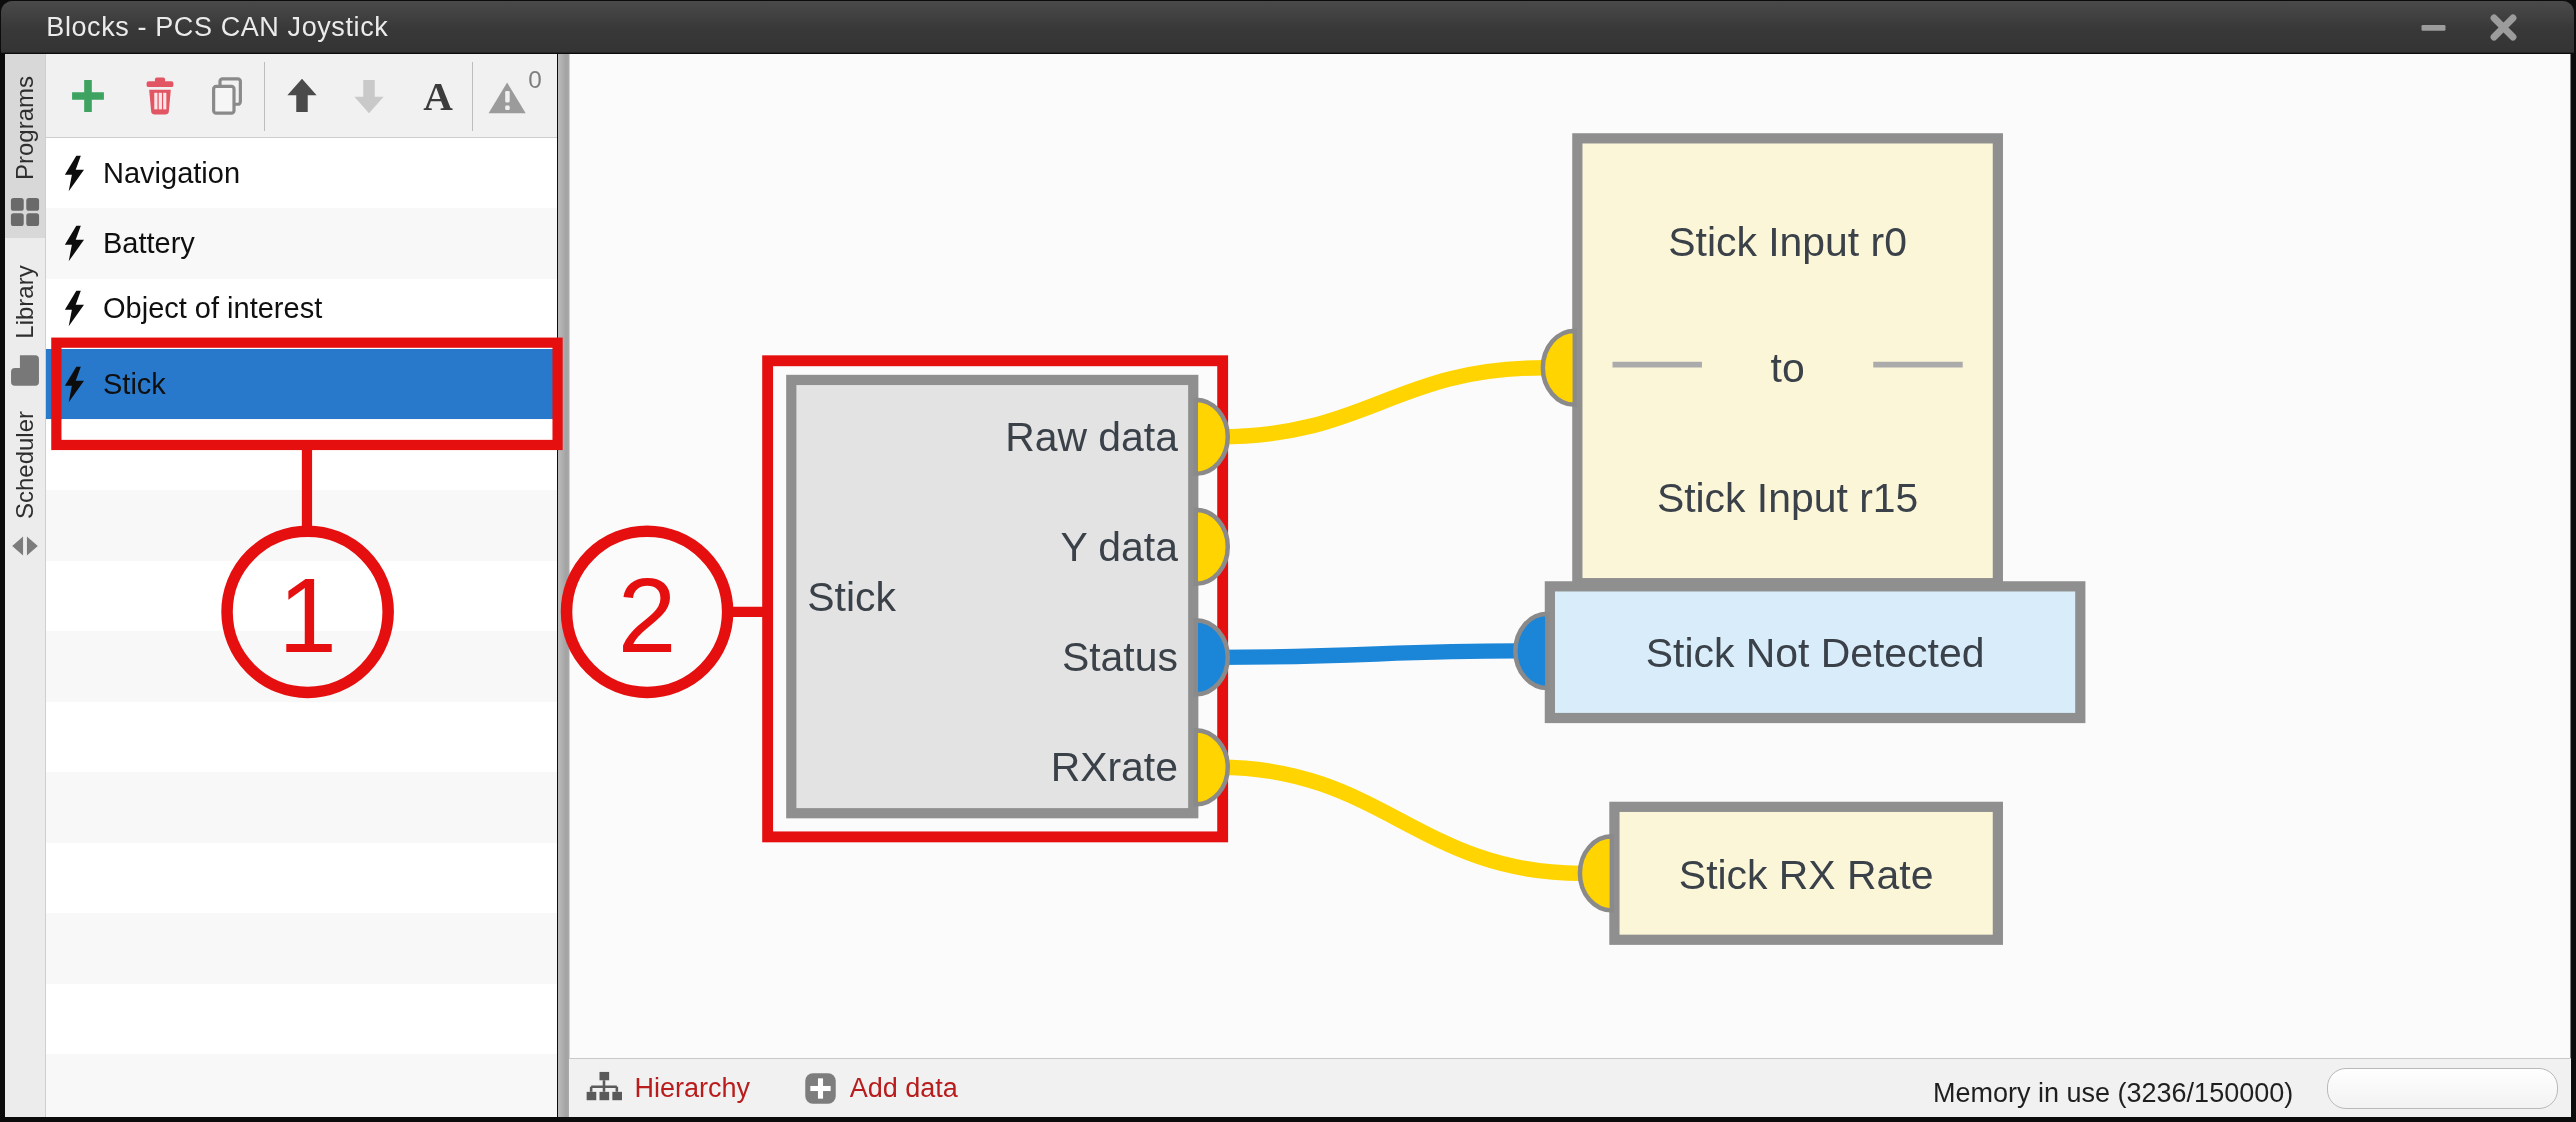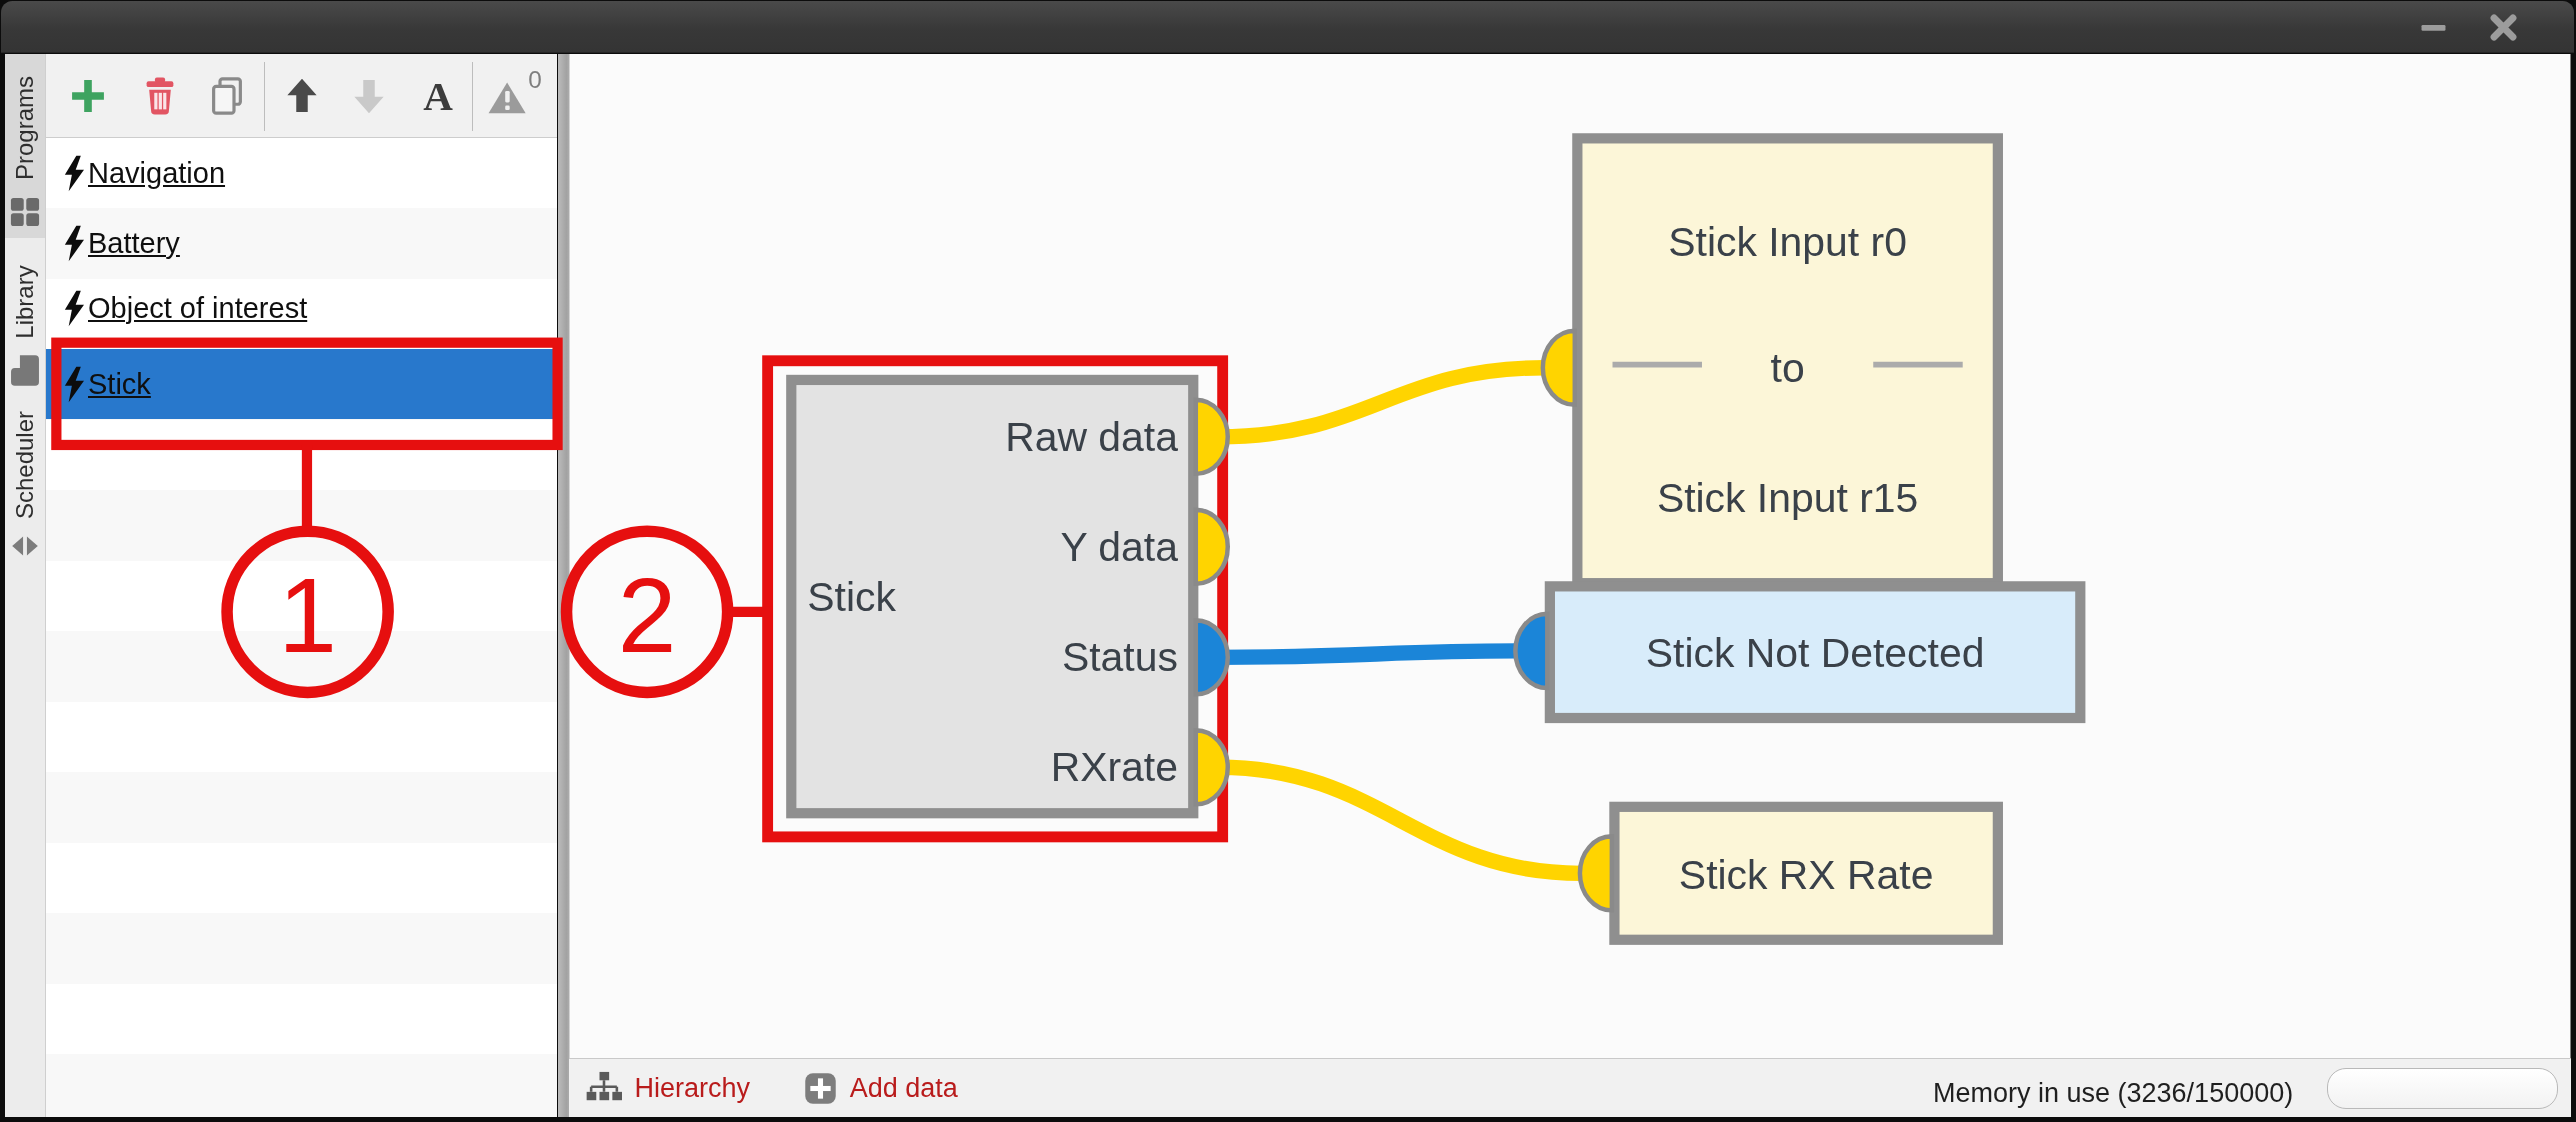--- a/index.html
+++ b/index.html
@@ -26,21 +26,21 @@
 
   
   .leftpanel{position:absolute;left:46px;top:54px;width:511px;height:1063px;background:#fff;}
   .toolbar{position:absolute;left:0;top:0;width:100%;height:84px;background:#f1f1f1;border-bottom:1.3px solid #cdcdcd;}
   .tbtn{position:absolute;top:12.8px;width:58px;height:59px;display:flex;align-items:center;justify-content:center;}
   .tsep{position:absolute;top:7.7px;width:1.3px;height:69px;background:#bdbdbd;}
   .list{position:absolute;left:0;top:84px;right:0;bottom:0;
     background:repeating-linear-gradient(180deg,#ffffff 0 70px,#f8f8f8 70px 141px);}
   .row{position:absolute;left:0;width:100%;height:70px;display:flex;align-items:center;cursor:default;}
   .row .bolt{margin-left:14px;width:28px;display:flex;justify-content:center;}
-  .row .rlabel{margin-left:0;font-size:29px;color:#0f0f0f;text-decoration:underline;}
+  .row .rlabel{margin-left:15px;font-size:29px;color:#0f0f0f;}
   .row.selected{background:#2878CC;}
 
   
   .splitter{position:absolute;left:558px;top:54px;width:11.5px;height:1063px;
     background:linear-gradient(90deg,#bcbcbc,#a2a2a2 70%,#aeaeae);}
 
   
   .canvas-svg{position:absolute;left:569px;top:54px;}
   .blocktext{font-family:"Liberation Sans", sans-serif;fill:#3A4149;}
   .port{stroke:#8A8A8A;stroke-width:7;}
@@ -60,20 +60,21 @@
   
   .overlay{position:absolute;left:0;top:0;z-index:40;pointer-events:none;}
   .annot-num{font-family:"Liberation Sans", sans-serif;font-size:165px;}
 </style>
 </head>
 <body>
 
 <div class="window">
 
   <div class="titlebar">
+    <div class="title-text">Blocks - PCS CAN Joystick</div>
     <div class="win-controls">
       <div class="win-btn">
         <svg width="29" height="29" viewBox="0 0 46 46">
           <rect x="4" y="19" width="38" height="9" rx="2" fill="#9c9c9c"></rect>
         </svg>
       </div>
       <div class="win-btn">
         <svg width="29" height="29" viewBox="0 0 46 46">
           <path d="M8 8 L38 38 M38 8 L8 38" stroke="#9c9c9c" stroke-width="11" stroke-linecap="round" fill="none"></path>
         </svg>

